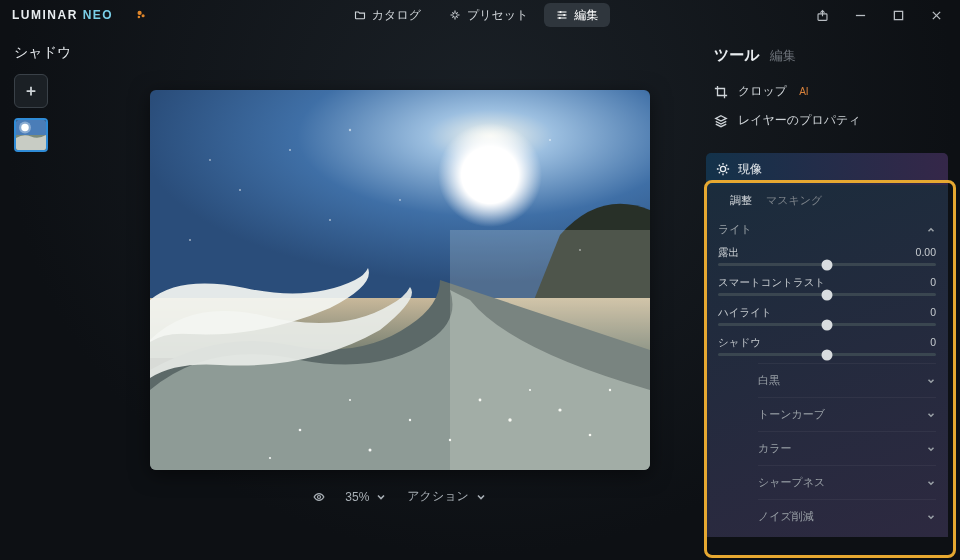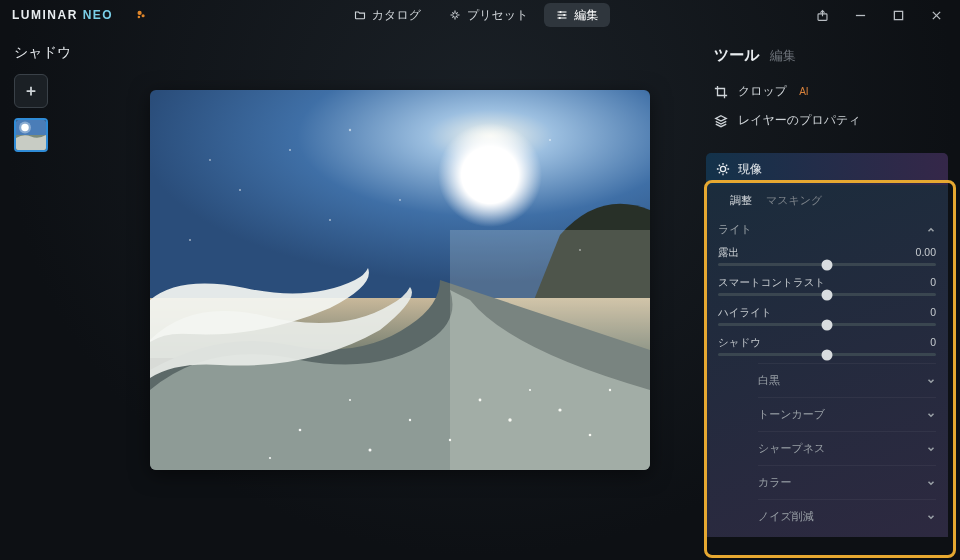--- a/index.html
+++ b/index.html
@@ -207,20 +207,40 @@
             <circle cx="250" cy="110" r="0.9"></circle>
               <circle cx="60" cy="70" r="0.9"></circle>
               <circle cx="180" cy="130" r="1"></circle>
             <circle cx="400" cy="50" r="1"></circle>
               <circle cx="430" cy="160" r="0.9"></circle>
               <circle cx="40" cy="150" r="1"></circle>
           </g>
           <rect x="300" y="140" width="200" height="240" fill="rgba(255,255,240,0.18)"></rect>
         </svg>
       </div>
+      <div class="bottom-bar">
+        <div class="bb-item">
+            <svg viewBox="0 0 16 16">
+              <path d="M1.5 8S4 3.5 8 3.5 14.5 8 14.5 8 12 12.5 8 12.5 1.5 8 1.5 8z"></path>
+              <circle cx="8" cy="8" r="2"></circle>
+            </svg>
+          </div>
+        <div class="bb-item">
+            <span>35%</span>
+            <svg viewBox="0 0 12 12">
+              <path d="M3 4.5 6 7.5 9 4.5"></path>
+            </svg>
+          </div>
+        <div class="bb-item">
+            <span>アクション</span>
+            <svg viewBox="0 0 12 12">
+              <path d="M3 4.5 6 7.5 9 4.5"></path>
+            </svg>
+          </div>
+      </div>
     </div>
 
     <div class="right">
       <div class="right-head">
         <span class="t1">ツール</span>
         <span class="t2">編集</span>
       </div>
       <div class="tool-row">
         <svg viewBox="0 0 16 16">
             <path d="M4 1v11h11M1 4h11v11"></path>
@@ -299,27 +319,27 @@
                   <path d="M3 4.5 6 7.5 9 4.5"></path>
                 </svg>
               </div>
             <div class="section-row">
                 <span>トーンカーブ</span>
                 <svg viewBox="0 0 12 12">
                   <path d="M3 4.5 6 7.5 9 4.5"></path>
                 </svg>
               </div>
             <div class="section-row">
+                <span>カラー</span>
+                <svg viewBox="0 0 12 12">
+                  <path d="M3 4.5 6 7.5 9 4.5"></path>
+                </svg>
+              </div>
+            <div class="section-row">
                 <span>シャープネス</span>
-                <svg viewBox="0 0 12 12">
-                  <path d="M3 4.5 6 7.5 9 4.5"></path>
-                </svg>
-              </div>
-            <div class="section-row">
-                <span>カラー</span>
                 <svg viewBox="0 0 12 12">
                   <path d="M3 4.5 6 7.5 9 4.5"></path>
                 </svg>
               </div>
             <div class="section-row">
                 <span>ノイズ削減</span>
                 <svg viewBox="0 0 12 12">
                   <path d="M3 4.5 6 7.5 9 4.5"></path>
                 </svg>
               </div>

